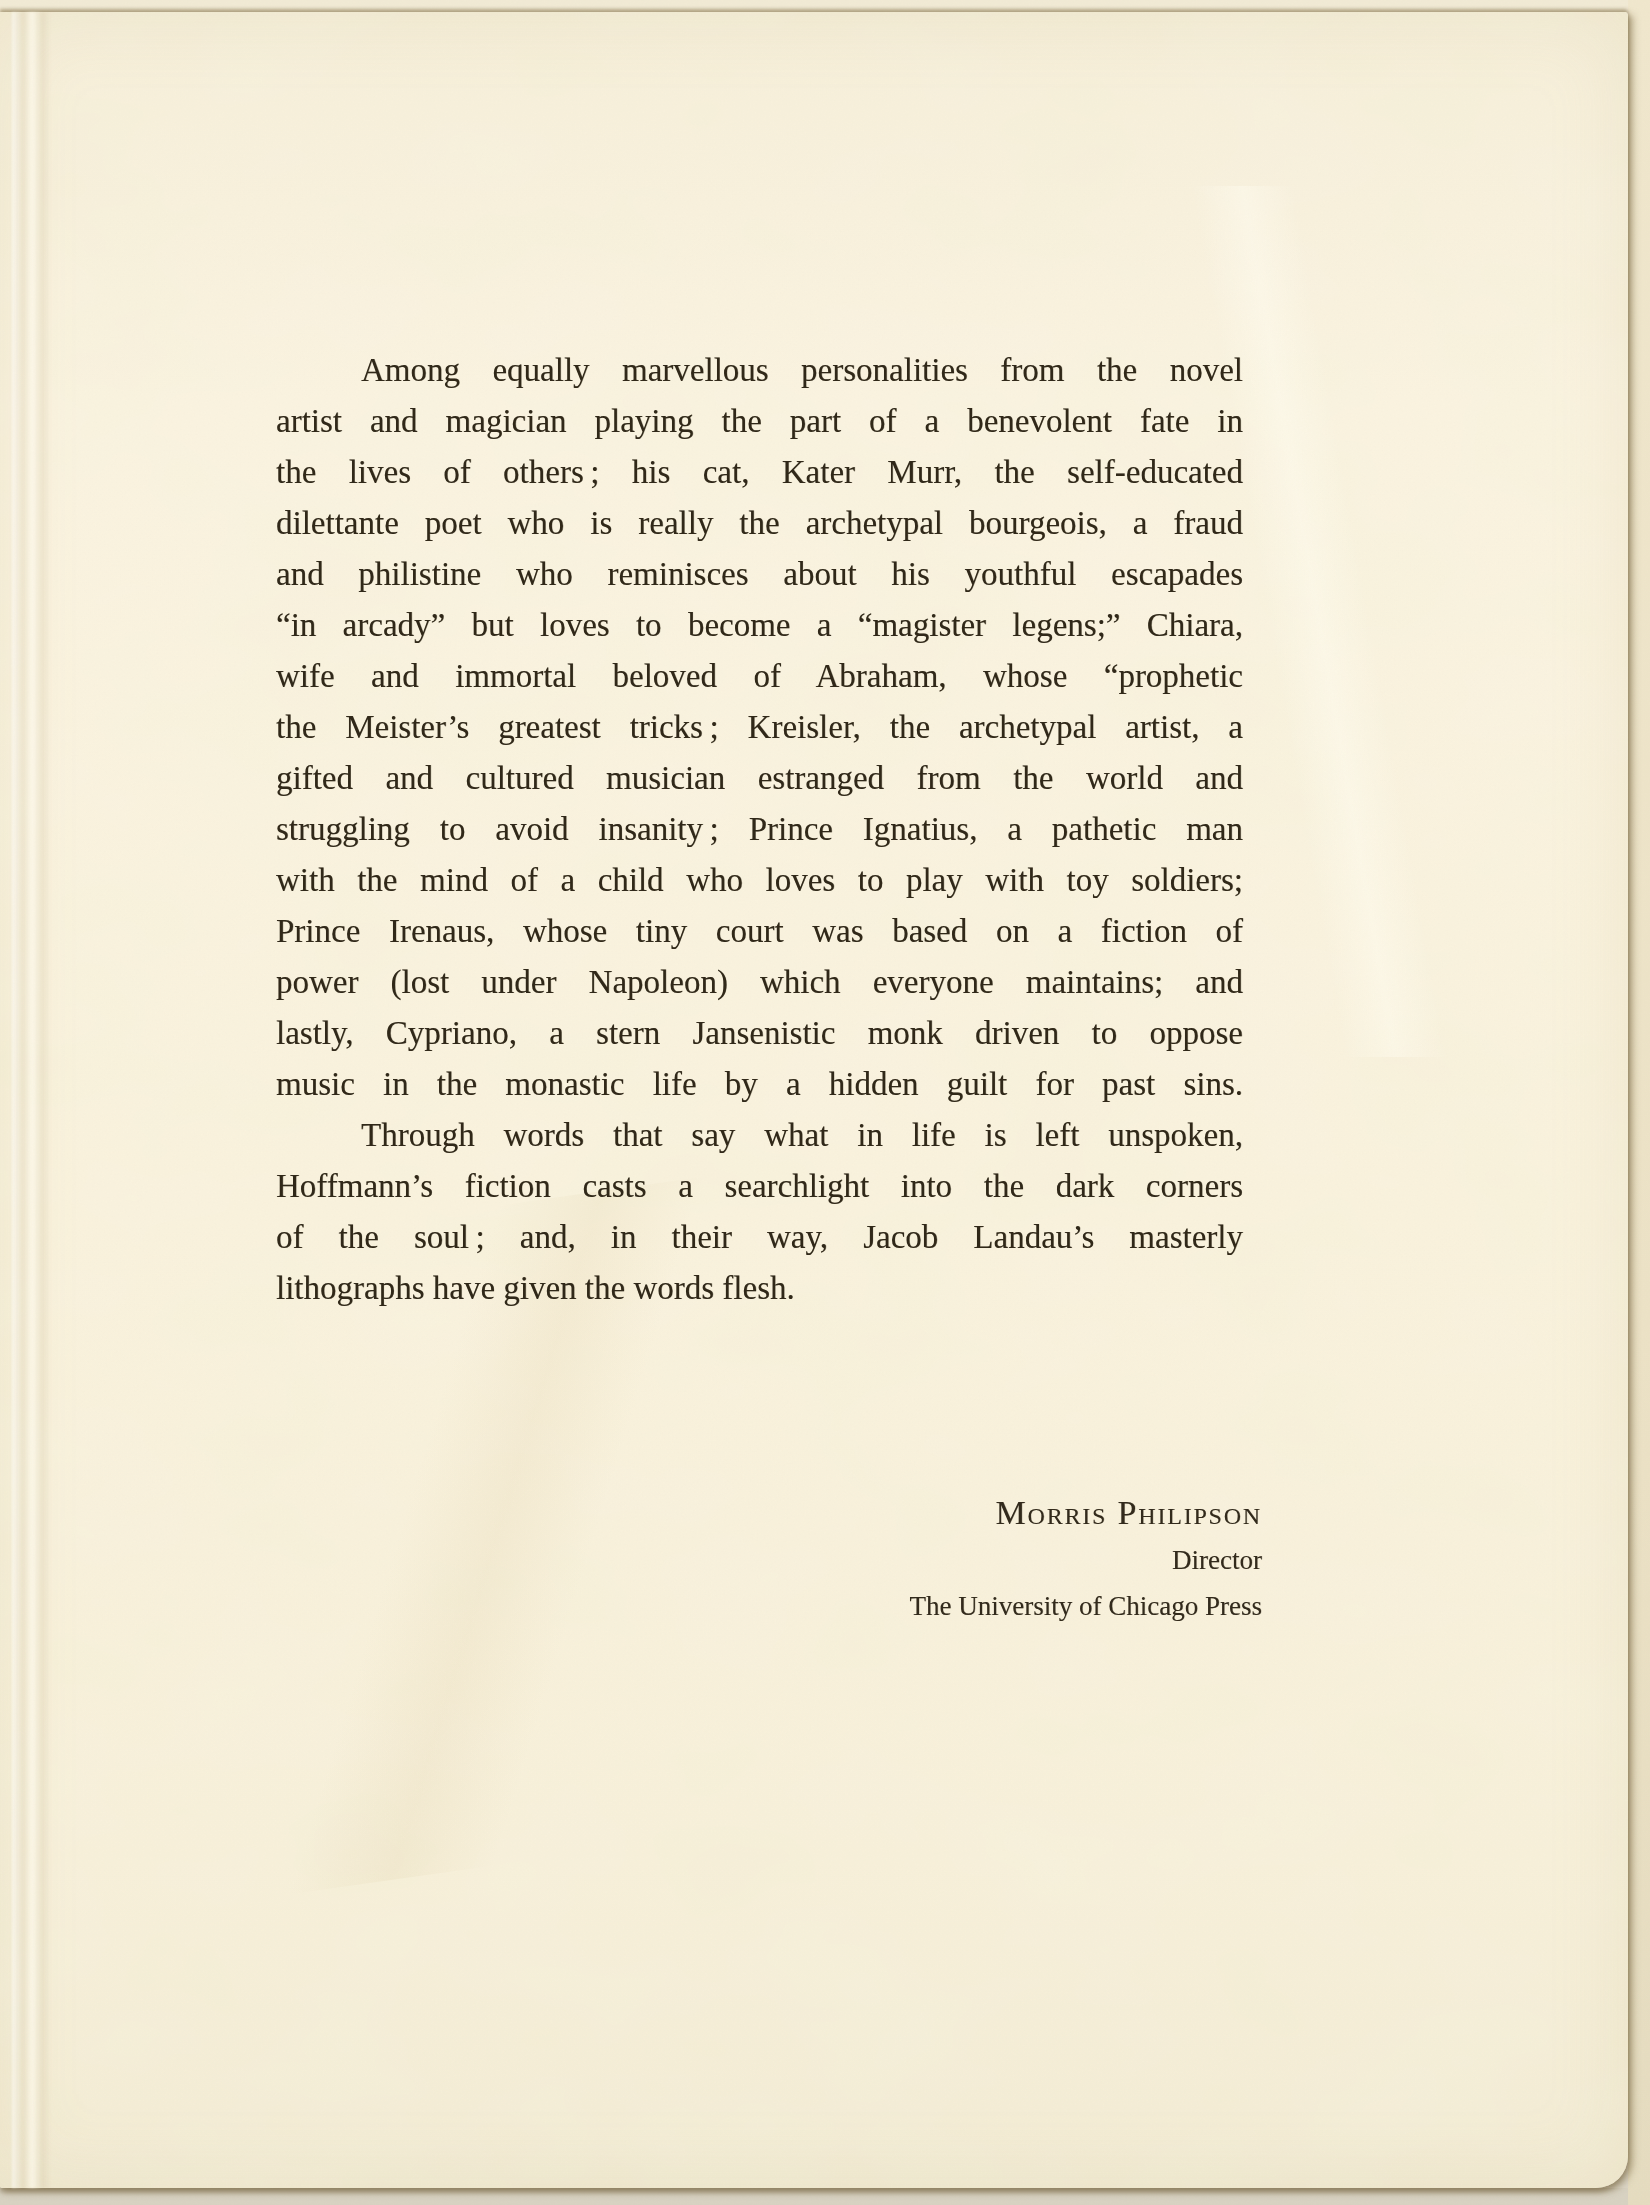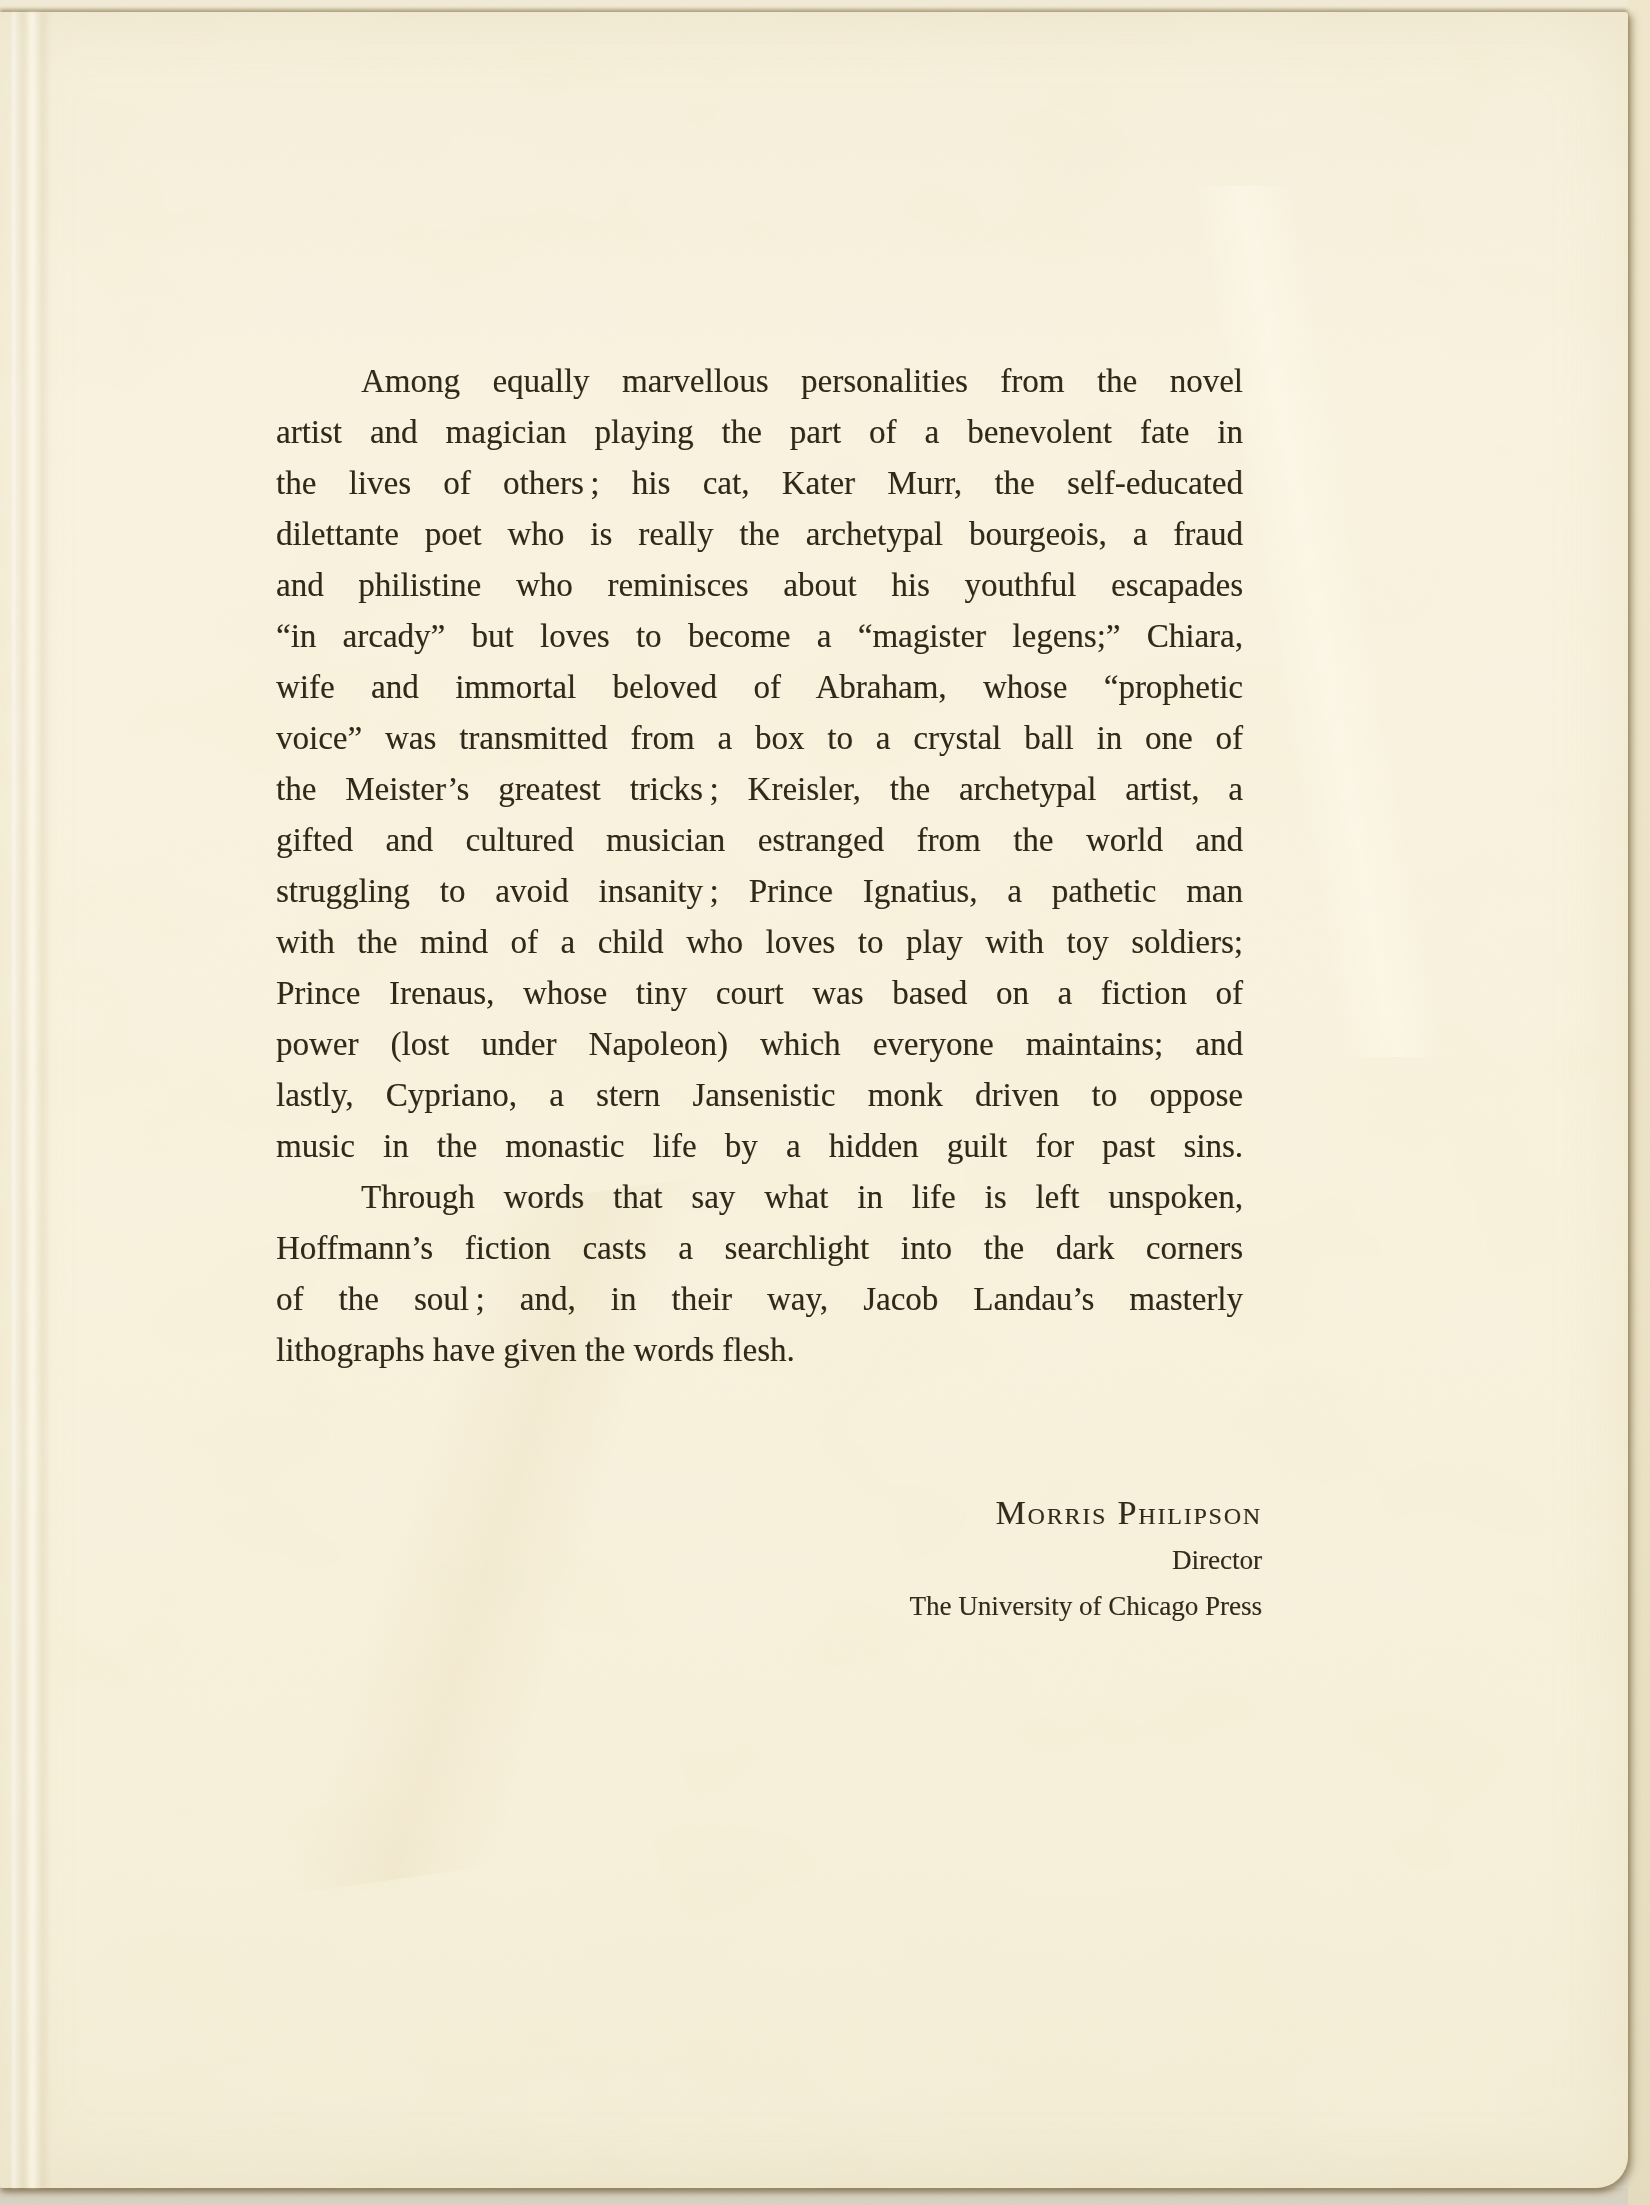--- a/index.html
+++ b/index.html
@@ -63,21 +63,21 @@
 
   .texture-svg, .grain-svg {
     position: absolute; top: 0; left: 0;
     pointer-events: none;
   }
   .grain-svg { z-index: 30; opacity: 0.55; }
 
   
   .text-block {
     position: absolute;
-    left: 276px; top: 344px; width: 967px;
+    left: 276px; top: 333px; width: 967px;
     font-size: 33px;
     line-height: 51px;
     color: #2f2718;
     text-shadow: 0.4px 0.4px 0.5px rgba(47, 39, 24, 0.35);
     z-index: 10;
   }
   .text-line {
     text-align: justify;
     text-align-last: justify;
     white-space: normal;
@@ -133,21 +133,20 @@
   <div class="streak-b"></div>
 
   <div class="text-block">
       <div class="text-line indent">Among equally marvellous personalities from the novel</div>
       <div class="text-line">artist and magician playing the part of a benevolent fate in</div>
       <div class="text-line">the lives of others ; his cat, Kater Murr, the self-educated</div>
       <div class="text-line">dilettante poet who is really the archetypal bourgeois, a fraud</div>
       <div class="text-line">and philistine who reminisces about his youthful escapades</div>
       <div class="text-line">“in arcady” but loves to become a “magister legens;” Chiara,</div>
       <div class="text-line">wife and immortal beloved of Abraham, whose “prophetic</div>
-      <div class="text-line">voice” was transmitted from a box to a crystal ball in one of</div>
       <div class="text-line">the Meister’s greatest tricks ; Kreisler, the archetypal artist, a</div>
       <div class="text-line">gifted and cultured musician estranged from the world and</div>
       <div class="text-line">struggling to avoid insanity ; Prince Ignatius, a pathetic man</div>
       <div class="text-line">with the mind of a child who loves to play with toy soldiers;</div>
       <div class="text-line">Prince Irenaus, whose tiny court was based on a fiction of</div>
       <div class="text-line">power (lost under Napoleon) which everyone maintains; and</div>
       <div class="text-line">lastly, Cypriano, a stern Jansenistic monk driven to oppose</div>
       <div class="text-line">music in the monastic life by a hidden guilt for past sins.</div>
       <div class="text-line indent">Through words that say what in life is left unspoken,</div>
       <div class="text-line">Hoffmann’s fiction casts a searchlight into the dark corners</div>

